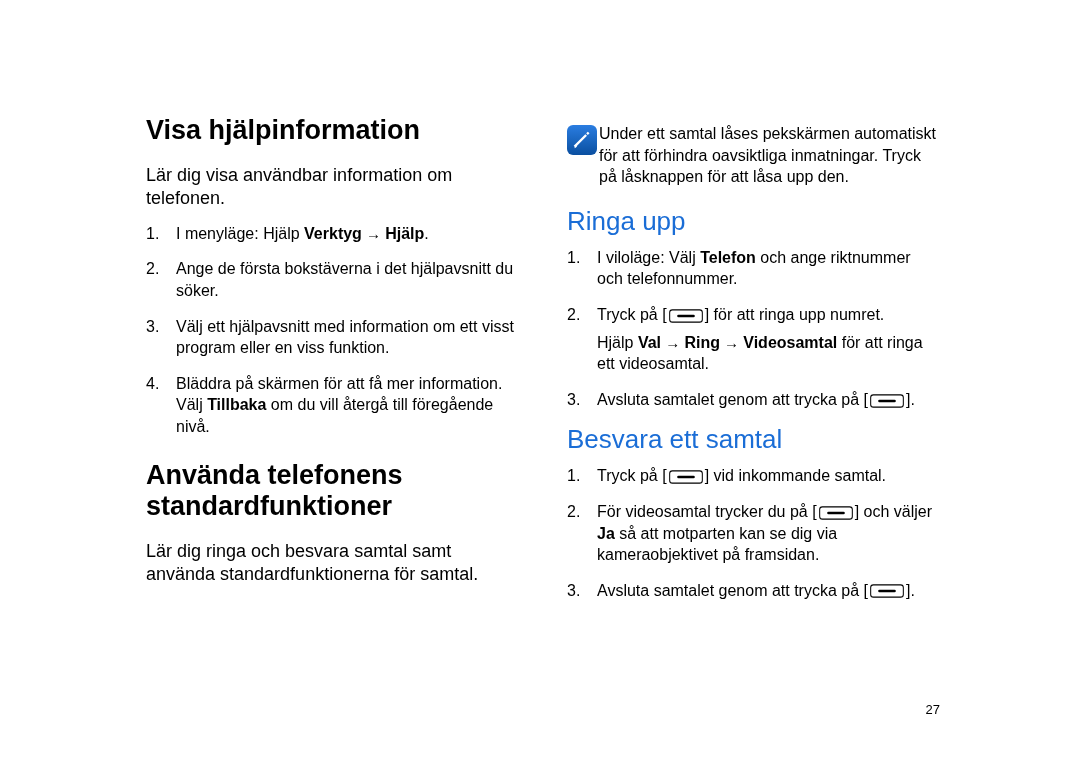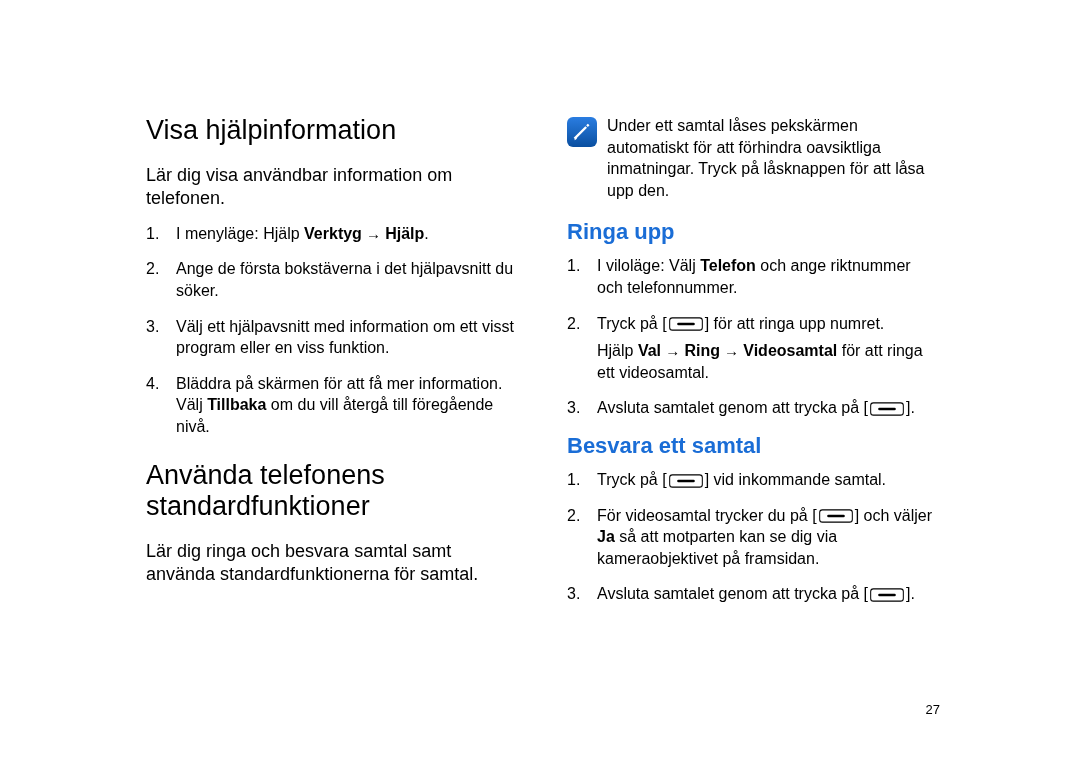--- a/index.html
+++ b/index.html
@@ -14,27 +14,27 @@
     .page {
       display: flex;
       gap: 48px;
     }
     .col {
       flex: 1;
       min-width: 0;
     }
     h1 {
       font-size: 27px;
-      font-weight: 400;
+      font-weight: 700;
       margin-bottom: 18px;
       line-height: 1.15;
     }
     h2 {
-      font-size: 22px;
-      font-weight: 700;
+      font-size: 26px;
+      font-weight: 400;
       color: #1a6dd6;
       margin-top: 10px;
       margin-bottom: 10px;
     }
     p.intro {
       font-size: 18px;
       line-height: 1.3;
       margin-bottom: 12px;
     }
     ol {
@@ -57,22 +57,23 @@
       top: 0;
     }
     .sub {
       display: block;
       margin-top: 6px;
     }
     .section-gap { margin-top: 22px; }
     .note-row {
       display: flex;
       align-items: flex-start;
-      gap: 10px;
+      gap: 2px;
       margin-bottom: 18px;
+      margin-top: 8px;
     }
     .note-icon {
       width: 30px;
       height: 30px;
       flex: none;
       border-radius: 6px;
       background: linear-gradient(#2a7de1, #0a4fa0);
       display: flex;
       align-items: center;
       justify-content: center;

